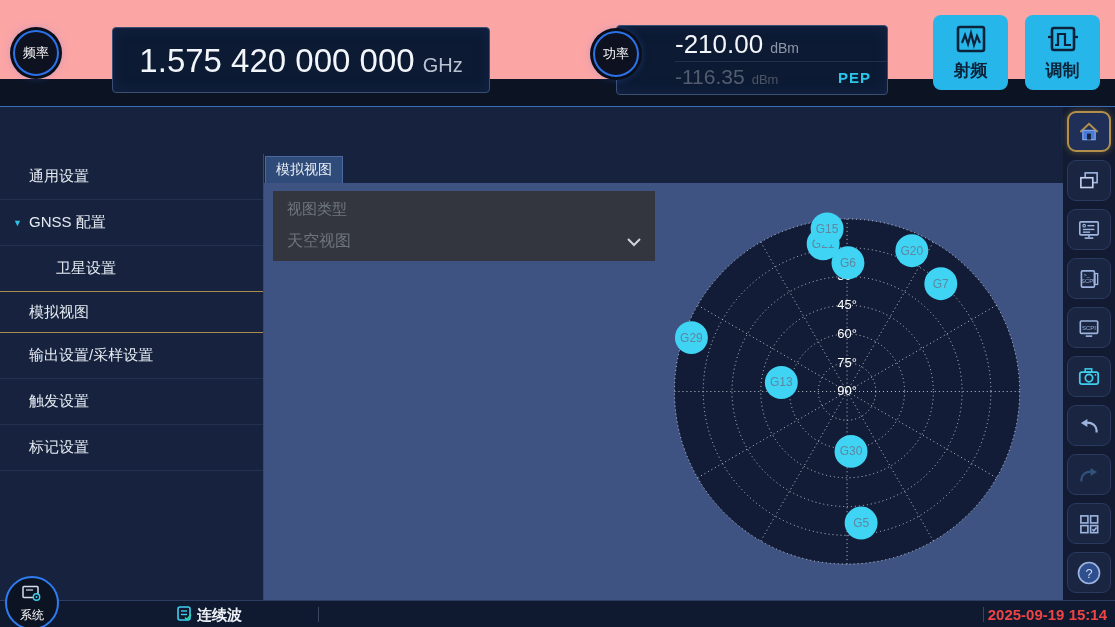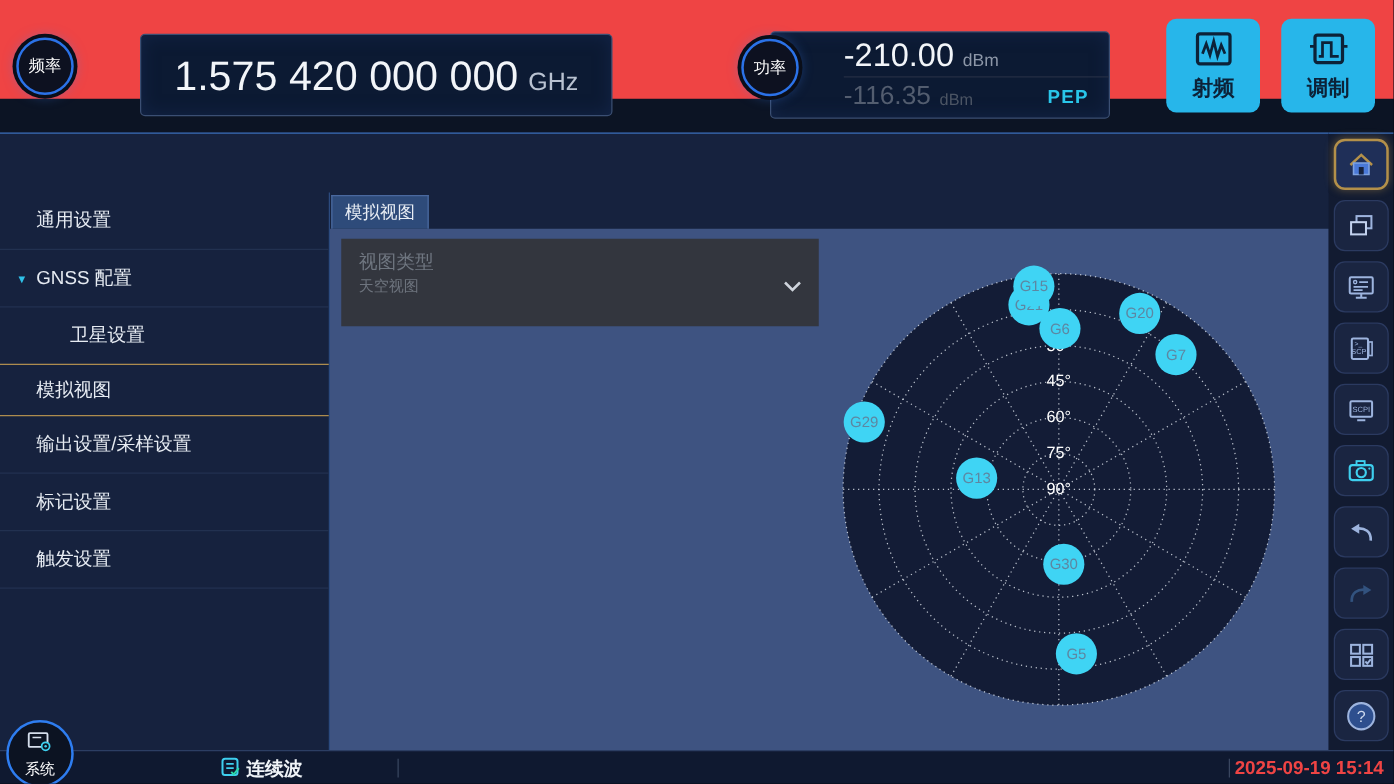--- a/index.html
+++ b/index.html
@@ -1,21 +1,21 @@
 <!DOCTYPE html>
 <html><head>
 <meta charset="utf-8">
 <style>
   html,body{margin:0;padding:0;background:#05080f;}
   *{box-sizing:border-box;}
   .screen{position:relative;width:1115px;height:627px;overflow:hidden;
     background:#0c1424;font-family:"Liberation Sans",sans-serif;-webkit-font-smoothing:antialiased;}
 
   
-  .top-bar{position:absolute;left:0;top:0;width:1115px;height:79px;background:#ef4444;}
+  .top-bar{position:absolute;left:0;top:0;width:1115px;height:79px;background:#fca5a5;}
   .badge{position:absolute;width:46px;height:46px;border-radius:50%;background:#0d1120;
     border:2px solid #2b72e8;box-shadow:0 0 0 3px #0a0e19,0 0 10px rgba(59,130,246,.55);
     color:#fff;font-size:13px;display:flex;align-items:center;justify-content:center;z-index:3;}
   .panel{position:absolute;background:#0c1a33;border:1px solid #3b4f73;border-radius:4px;
     box-shadow:inset 0 0 14px rgba(25,45,90,.55);}
   .freq-panel{left:112px;top:27px;width:378px;height:66px;display:flex;align-items:baseline;
     justify-content:center;gap:8px;padding-top:14px;}
   .freq-value{color:#f2f5f9;font-size:33px;}
   .freq-unit{color:#b9c2d1;font-size:20px;}
   .power-panel{left:616px;top:25px;width:272px;height:70px;padding:2px 0 0 58px;}
@@ -48,21 +48,21 @@
   .menu-item.selected{height:42px;border-top:1px solid #ad8c4e;border-bottom:1px solid #ad8c4e;margin-top:-1px;}
   .menu-item .tri{position:absolute;left:13px;color:#2fc1e8;font-size:9px;}
   .content{flex:1;position:relative;background:#16223e;overflow:hidden;}
   .tab-bar{position:relative;height:29px;}
   .tab{position:absolute;left:1px;top:2px;height:27px;padding:0 10px;background:#2e4b7a;
     border:1px solid #4a699f;border-bottom:none;color:#e8edf4;font-size:14px;display:flex;align-items:center;cursor:pointer;}
   .content-area{position:absolute;left:0;top:29px;right:0;bottom:0;background:#3e5381;}
   .dropdown{position:absolute;left:9px;top:8px;width:382px;height:70px;background:#33363e;
     padding:9px 14px;cursor:pointer;}
   .dd-label{color:#6f7680;font-size:15px;}
-  .dd-row{margin-top:2px;display:flex;align-items:center;justify-content:space-between;color:#6e747e;font-size:12px;}
+  .dd-row{margin-top:12px;display:flex;align-items:center;justify-content:space-between;color:#6e747e;font-size:16px;}
   #skyplot{position:absolute;left:0;top:0;width:100%;height:100%;}
 
   
   .right-toolbar{position:absolute;left:1063px;top:106px;width:52px;height:494px;background:#121b31;
     border-top:1px solid #3a6db8;display:flex;flex-direction:column;align-items:center;padding-top:4px;gap:8px;}
   .tool-btn{width:44px;height:41px;border-radius:9px;background:#1a2541;border:1px solid #2b3a60;
     display:flex;align-items:center;justify-content:center;padding:0;cursor:pointer;}
   .tool-btn.active{border:2px solid #b3904a;background:#1f2f58;box-shadow:0 0 7px rgba(179,144,74,.45);}
   .tool-btn svg{display:block;}
 
@@ -141,24 +141,24 @@
           <div class="menu-item level2">
             <span>卫星设置</span>
           </div>
           <div class="menu-item selected">
             <span>模拟视图</span>
           </div>
           <div class="menu-item">
             <span>输出设置/采样设置</span>
           </div>
           <div class="menu-item">
+            <span>触发设置</span>
+          </div>
+          <div class="menu-item">
             <span>标记设置</span>
-          </div>
-          <div class="menu-item">
-            <span>触发设置</span>
           </div>
         </nav>
       <div class="content">
         <div class="tab-bar">
           <div class="tab">模拟视图</div>
         </div>
         <div class="content-area">
           <svg id="skyplot" viewBox="0 0 798 418">
               <circle cx="583" cy="209" r="173" fill="#131c36"></circle>
               <circle cx="583" cy="209" r="173" fill="none" stroke="#d9dfe8" stroke-width="1" stroke-dasharray="1 3" opacity="0.85"></circle>

